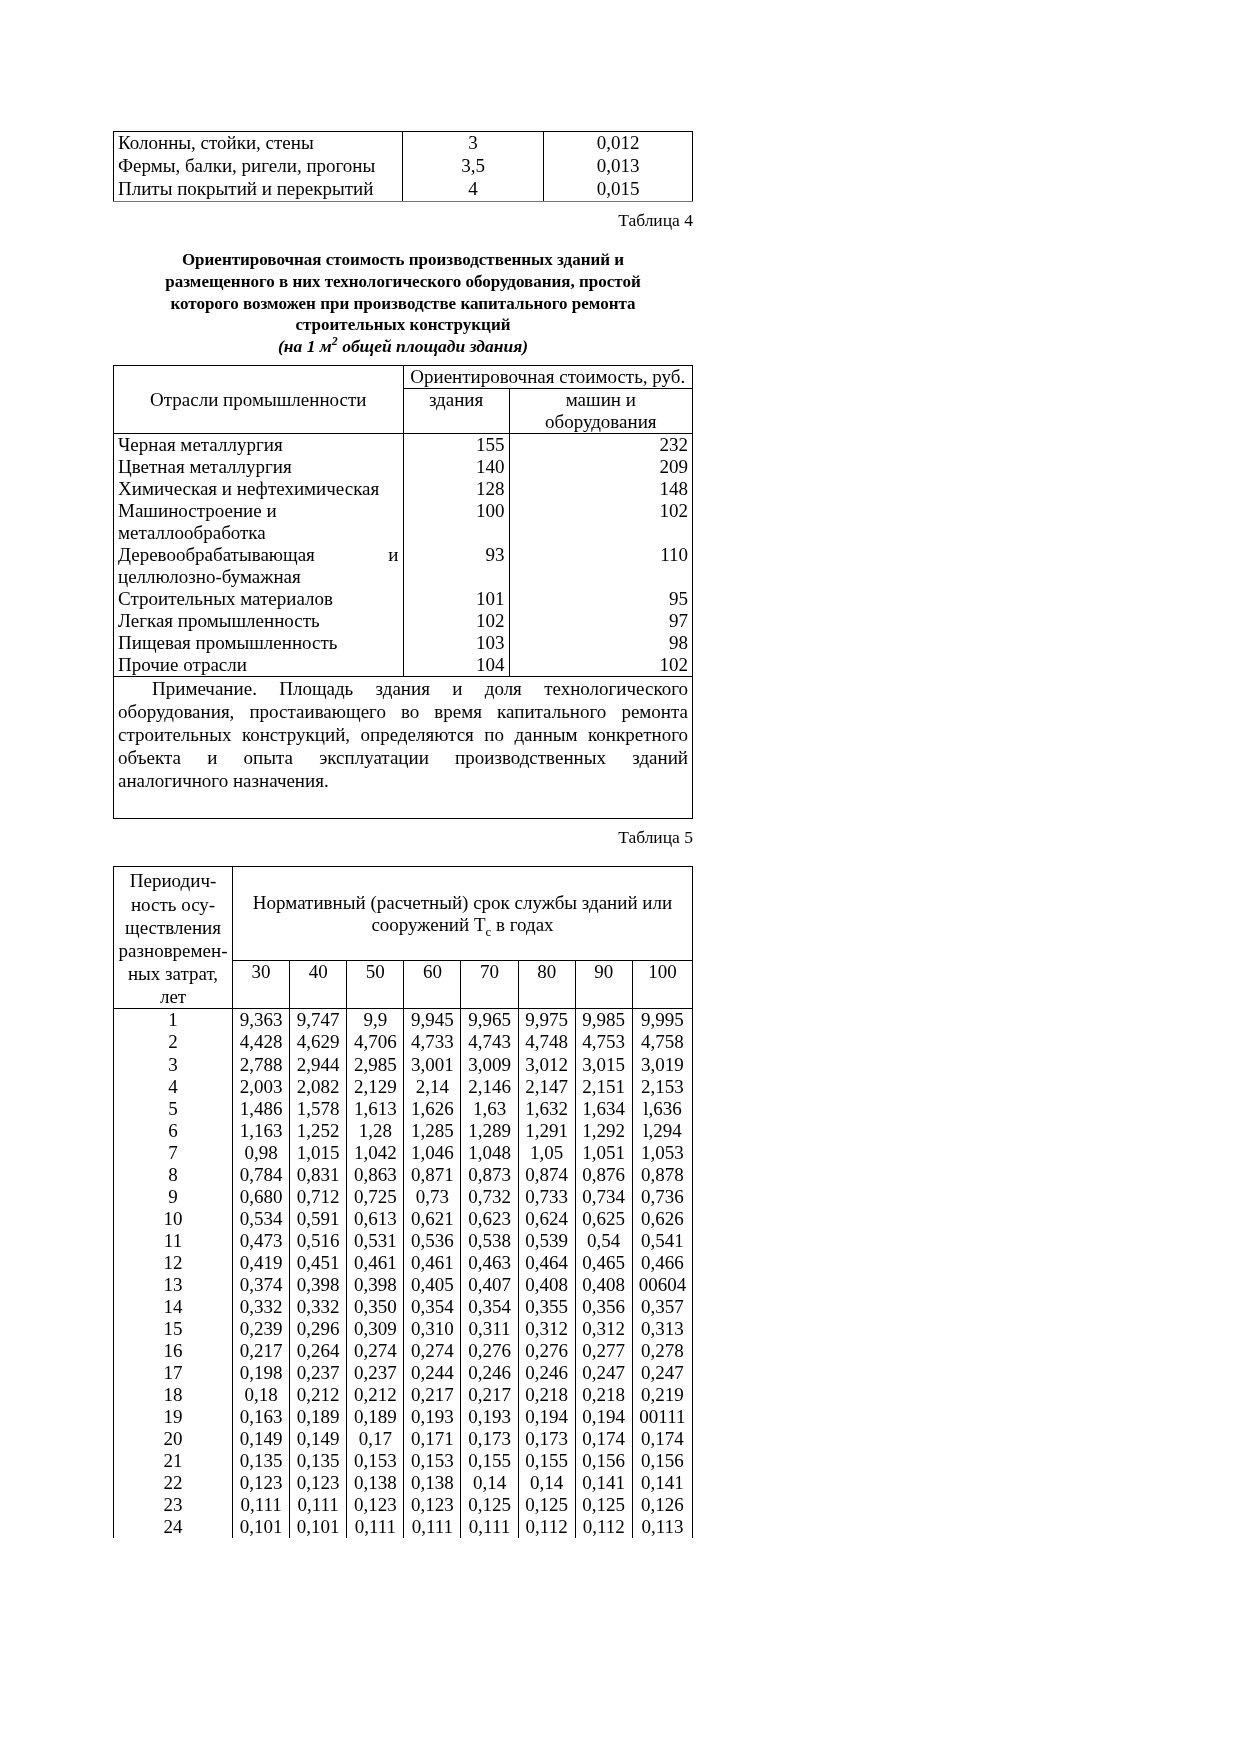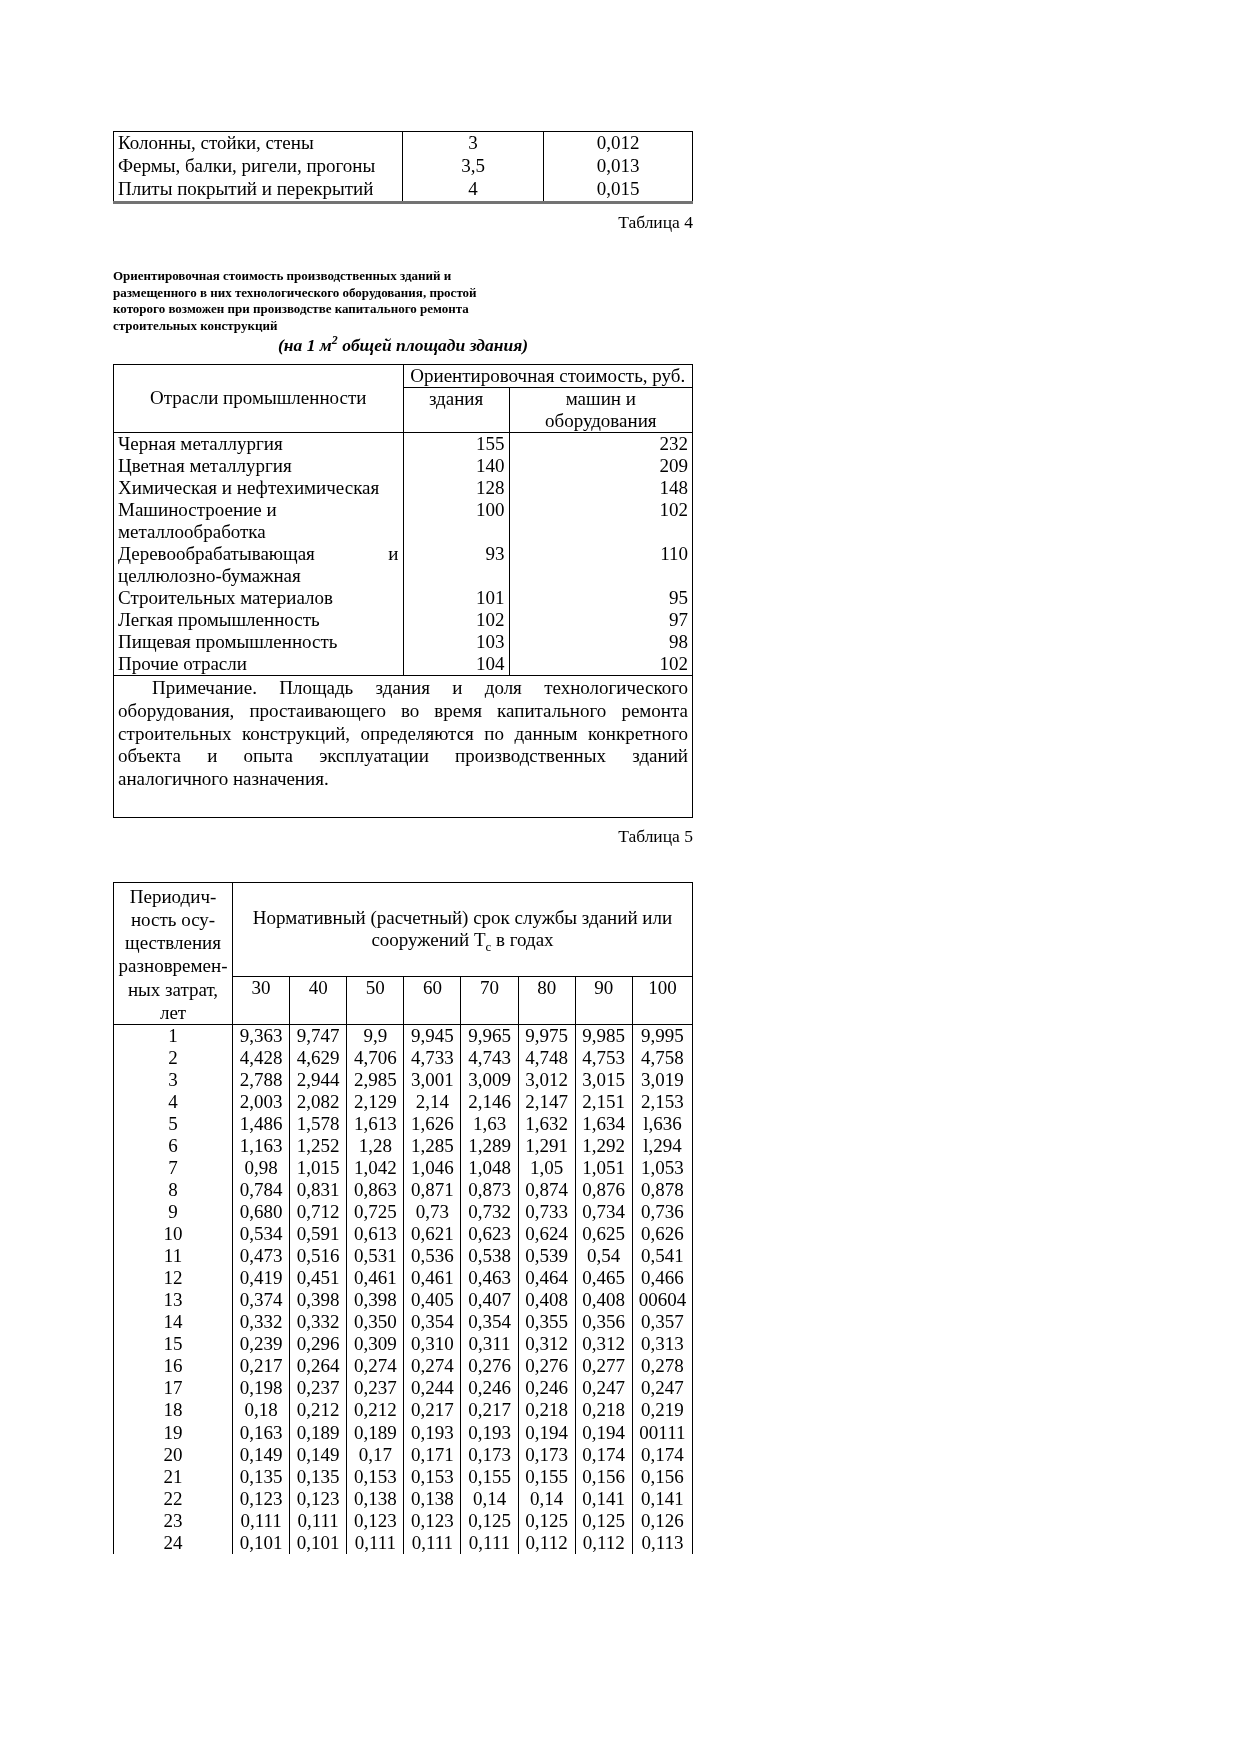--- a/index.html
+++ b/index.html
@@ -43,35 +43,35 @@
   }
 
   
   .tbl3 { width: 580px; }
   .tbl3 td { height: 23px; }
   .tbl3 .c-name  { width: 292px; text-align: left; }
   .tbl3 .c-num   { width: 140px; text-align: center; }
   .tbl3 .c-val   { width: 146px; text-align: center; }
   .tbl3 tr td { border-left: 1px solid #000; border-right: 1px solid #000;
                 border-top: none; border-bottom: none; }
-  .tbl3 tr:last-child td { border-bottom: 3px solid #737373; }
+  .tbl3 tr:last-child td { border-bottom: 1px solid #737373; }
   .tbl3 tr:first-child td { border-top: 1px solid #000; }
 
   .tbl-caption {
     text-align: right;
     font-size: 17.5px;
     margin: 8px 0 0 0;
   }
 
   .tbl-title {
-    text-align: left;
+    text-align: center;
     font-weight: bold;
-    font-size: 13px;
+    font-size: 17px;
     line-height: 1.28;
-    margin: 35px 0 0 0;
+    margin: 18px 0 0 0;
   }
   .tbl-subtitle {
     text-align: center;
     font-style: italic;
     font-weight: bold;
     font-size: 17.5px;
     margin: 0 0 8px 0;
   }
   sup { font-size: 0.68em; vertical-align: super; line-height: 0; }
   sub { font-size: 0.68em; vertical-align: sub; line-height: 0; }

